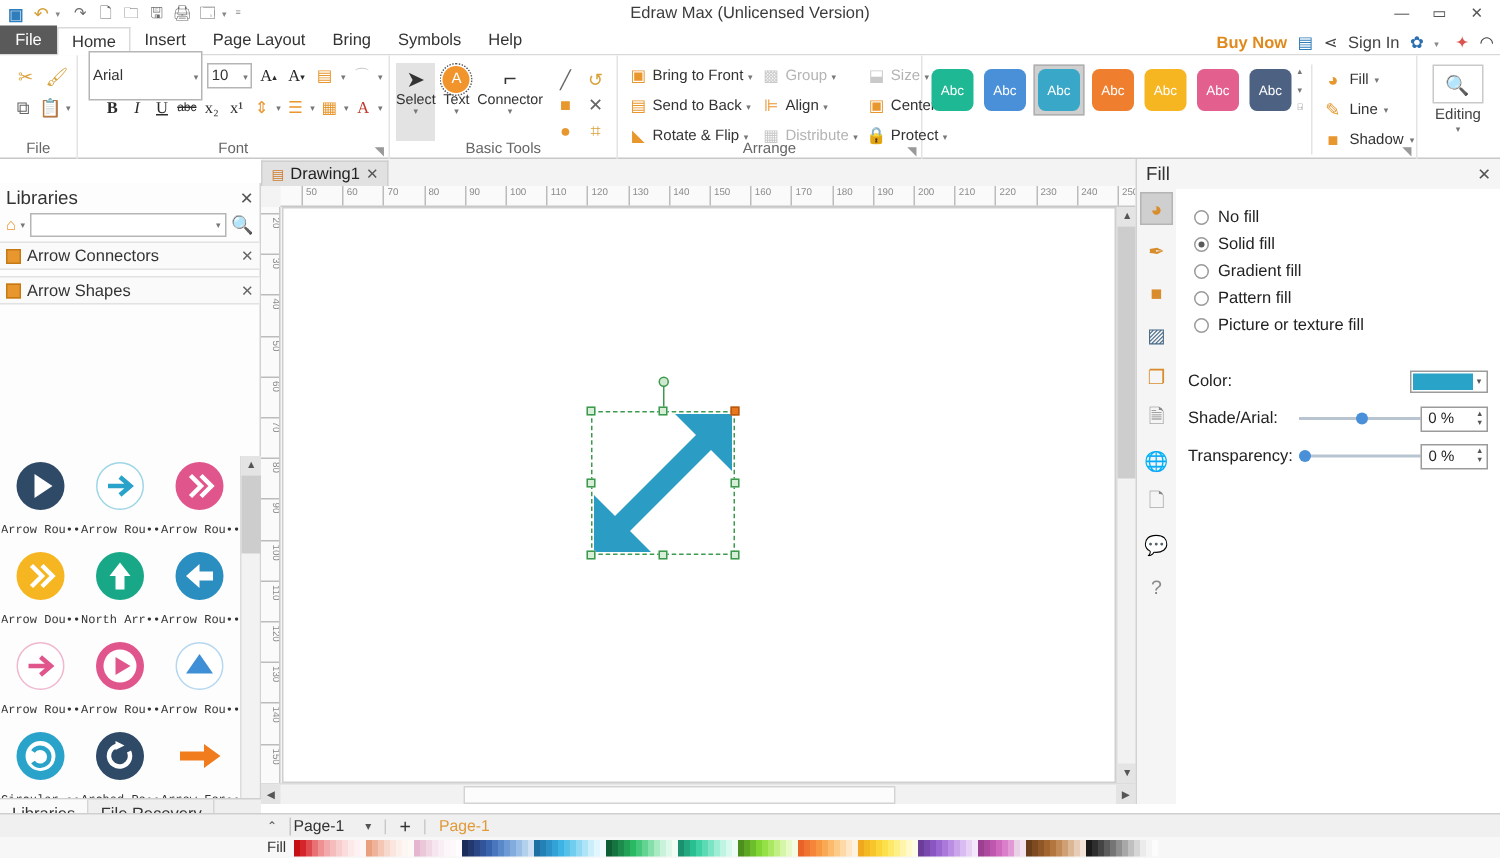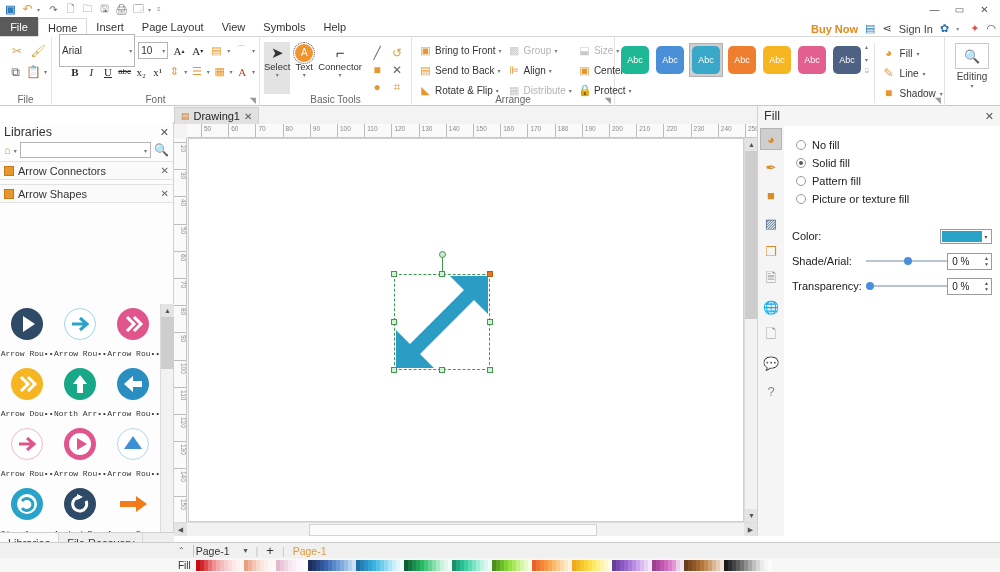--- a/index.html
+++ b/index.html
@@ -397,33 +397,34 @@
       <span class="qat-caret">▾</span>
       <span class="qat-btn">↷</span>
       <span class="qat-btn">🗋</span>
       <span class="qat-btn">🗀</span>
       <span class="qat-btn">🖫</span>
       <span class="qat-btn">🖨</span>
       <span class="qat-btn">🗔</span>
       <span class="qat-caret">▾</span>
       <span class="qat-caret">≡</span>
     </div>
+    <div class="title-text">Edraw Max (Unlicensed Version)</div>
     <div class="wincontrols">
       <span class="wc">—</span>
       <span class="wc">▭</span>
       <span class="wc">✕</span>
     </div>
   </div>
 
   <div class="menubar">
     <div class="menu-file">File</div>
     <div class="menu-item active">Home</div>
     <div class="menu-item">Insert</div>
     <div class="menu-item">Page Layout</div>
-    <div class="menu-item">View</div>
+    <div class="menu-item">Bring</div>
     <div class="menu-item">Symbols</div>
     <div class="menu-item">Help</div>
 
     <div class="topright">
       <span class="buynow">Buy Now</span>
       <span class="tr-icon blue">▤</span>
       <span class="tr-icon">⋖</span>
       <span class="tr-icon">Sign In</span>
       <span class="tr-icon gear">✿</span>
       <span class="qat-caret">▾</span>
@@ -918,20 +919,24 @@
 
       <div class="rp-body">
         <div class="radio-card">
           <div class="radio-row">
             <span class="radio"></span>
             <span>No fill</span>
           </div>
           <div class="radio-row">
             <span class="radio on"></span>
             <span>Solid fill</span>
+          </div>
+          <div class="radio-row">
+            <span class="radio"></span>
+            <span>Gradient fill</span>
           </div>
           <div class="radio-row">
             <span class="radio"></span>
             <span>Pattern fill</span>
           </div>
           <div class="radio-row">
             <span class="radio"></span>
             <span>Picture or texture fill</span>
           </div>
         </div>

